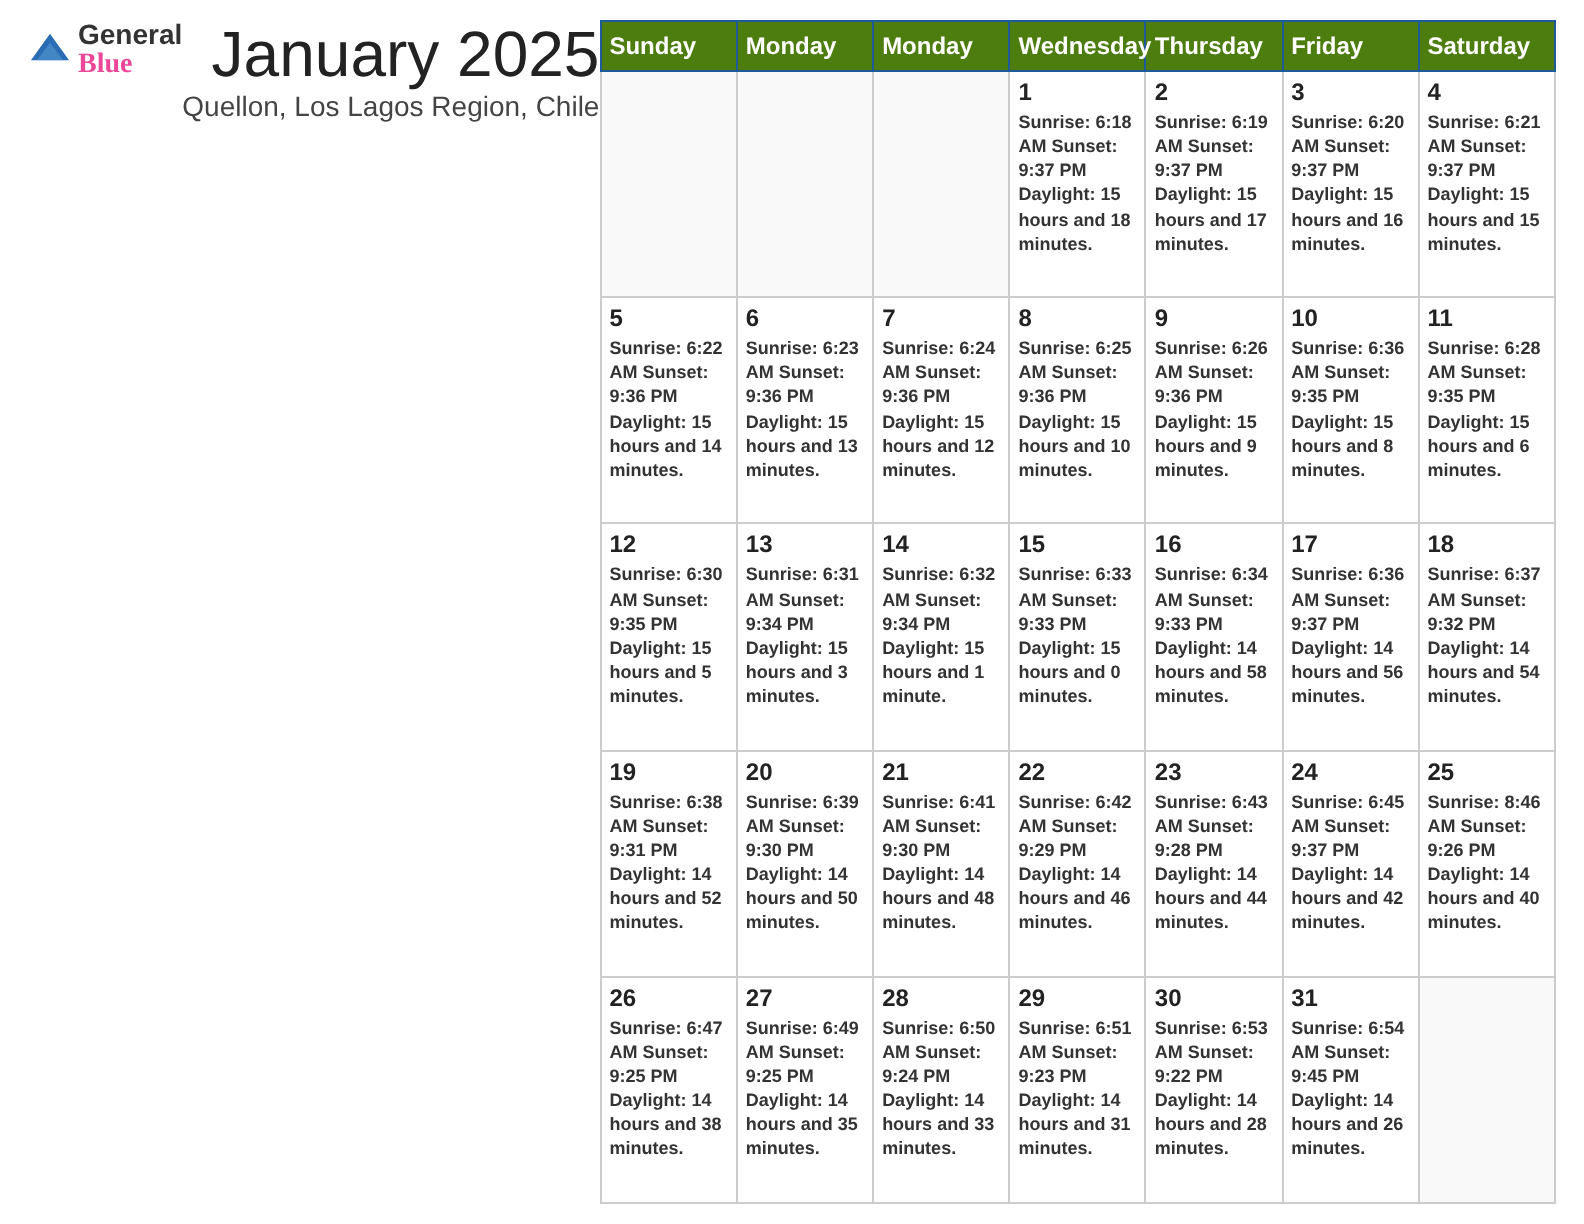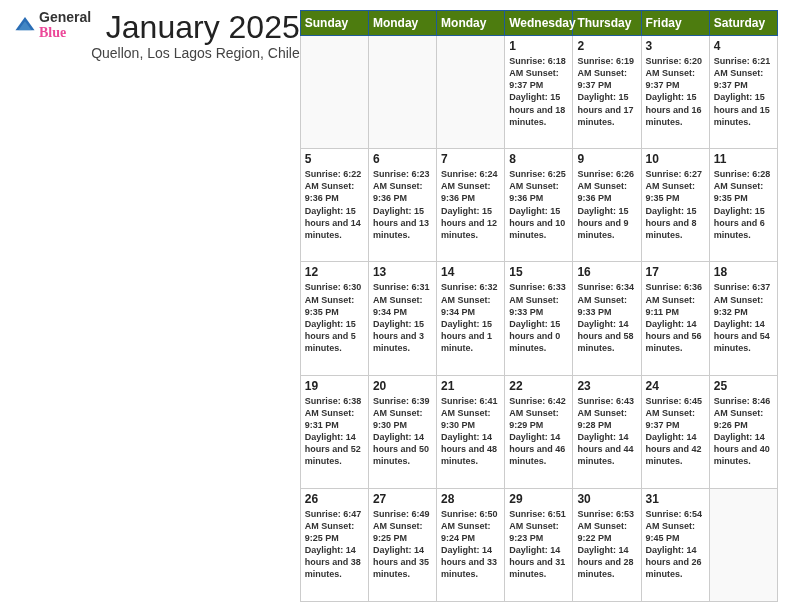--- a/index.html
+++ b/index.html
@@ -192,21 +192,21 @@
 Daylight: 15 hours and 10 minutes.</div>
           </td>
           <td>
             <span class="day-number">9</span>
             <div class="cell-text">Sunrise: 6:26 AM
 Sunset: 9:36 PM
 Daylight: 15 hours and 9 minutes.</div>
           </td>
           <td>
             <span class="day-number">10</span>
-            <div class="cell-text">Sunrise: 6:27 AM
+            <div class="cell-text">Sunrise: 6:36 AM
 Sunset: 9:35 PM
 Daylight: 15 hours and 8 minutes.</div>
           </td>
           <td>
             <span class="day-number">11</span>
             <div class="cell-text">Sunrise: 6:28 AM
 Sunset: 9:35 PM
 Daylight: 15 hours and 6 minutes.</div>
           </td>
         </tr>
@@ -237,21 +237,21 @@
           </td>
           <td>
             <span class="day-number">16</span>
             <div class="cell-text">Sunrise: 6:34 AM
 Sunset: 9:33 PM
 Daylight: 14 hours and 58 minutes.</div>
           </td>
           <td>
             <span class="day-number">17</span>
             <div class="cell-text">Sunrise: 6:36 AM
-Sunset: 9:11 PM
+Sunset: 9:37 PM
 Daylight: 14 hours and 56 minutes.</div>
           </td>
           <td>
             <span class="day-number">18</span>
             <div class="cell-text">Sunrise: 6:37 AM
 Sunset: 9:32 PM
 Daylight: 14 hours and 54 minutes.</div>
           </td>
         </tr>
         <tr>

